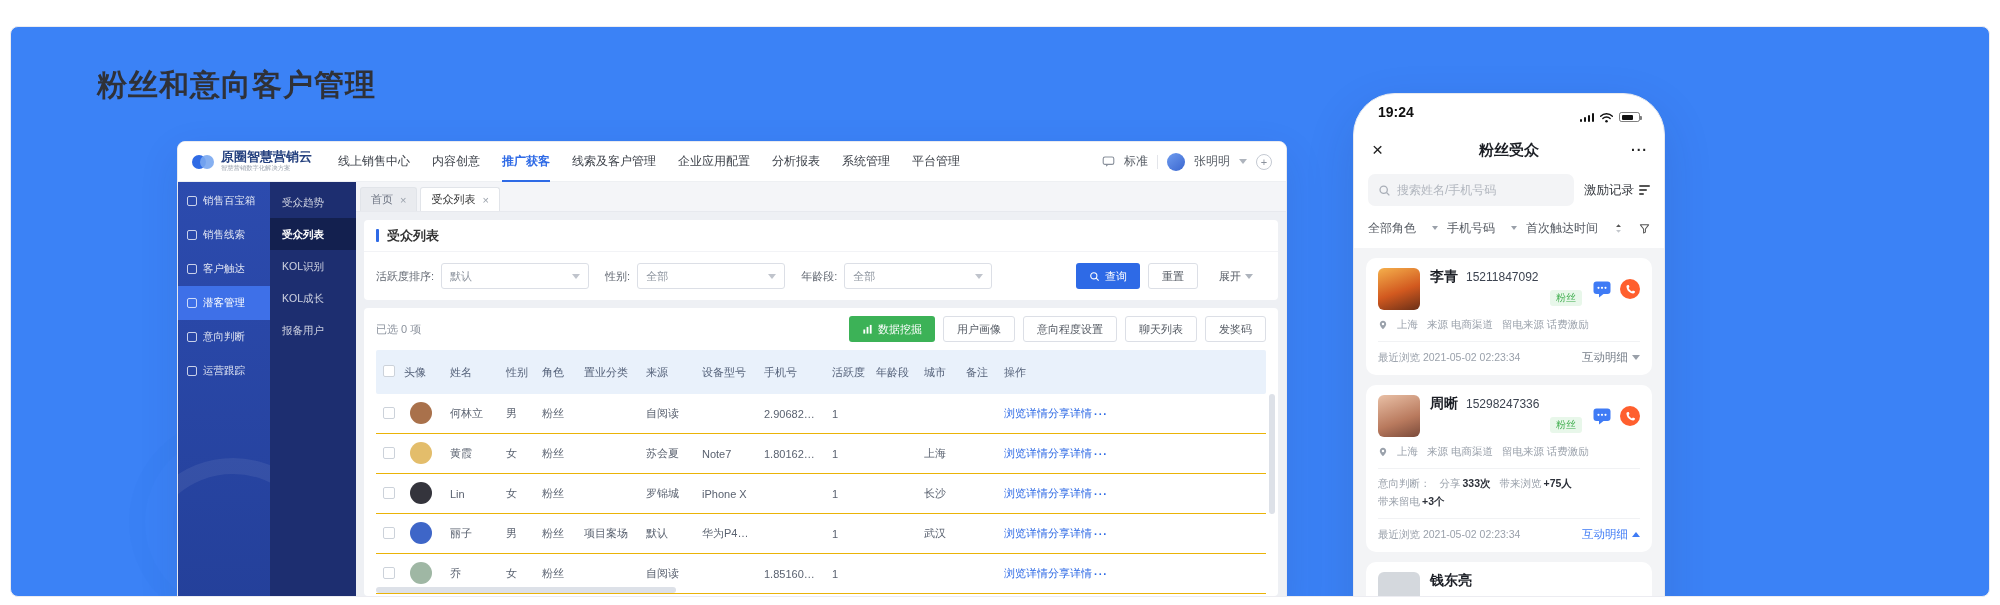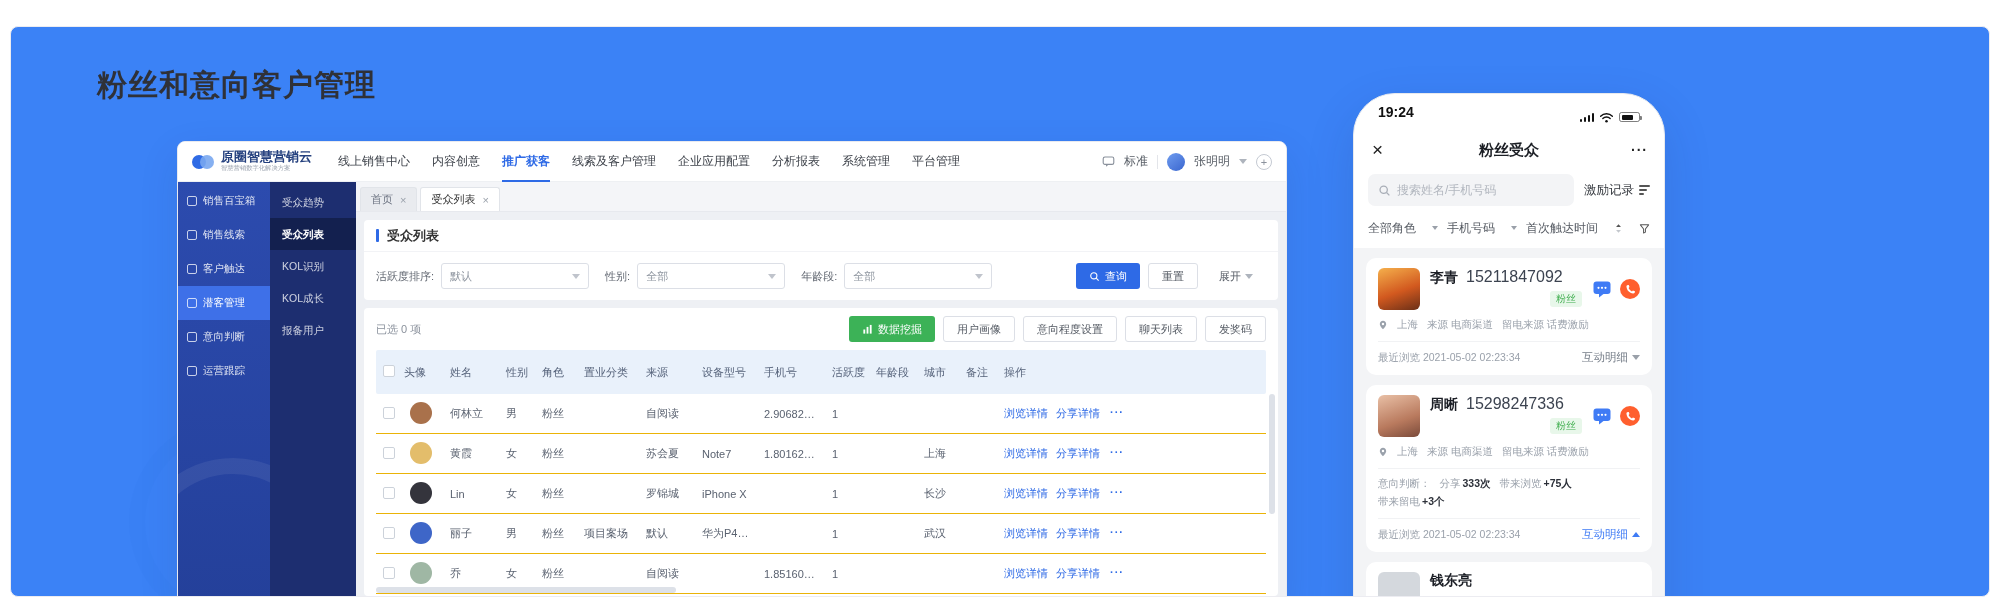--- a/index.html
+++ b/index.html
@@ -77,21 +77,21 @@
   .selected-info { font-size:11px; color:#8a919c; }
   .toolbar-btns { display:flex; align-items:center; gap:8px; }
 
   .tablewrap { flex:1; overflow:hidden; padding:0 12px; min-height:0; }
   .thead, .trow { display:grid; grid-template-columns:26px 46px 56px 36px 42px 62px 56px 62px 68px 44px 48px 42px 38px 1fr; align-items:center; }
   .thead { height:44px; background:#e9f1fb; font-size:11px; color:#55627a; border-radius:2px; }
   .thead span, .trow span { padding:0 2px; overflow:hidden; white-space:nowrap; text-overflow:ellipsis; }
   .trow { height:40px; font-size:11px; color:#5a6270; border-bottom:1px solid #eab308; }
   .cb { width:12px; height:12px; border:1px solid #ccd2da; border-radius:2px; display:inline-block; background:#fff; cursor:pointer; margin-left:5px; }
   .row-avatar { width:22px; height:22px; border-radius:50%; display:inline-block; margin-left:6px; }
-  .cell-actions { display:flex; align-items:flex-start; gap:8px; }
+  .cell-actions { display:flex; align-items:center; }
   .tlink { color:#2e6ae6; cursor:pointer; text-decoration:none; font-size:11px; white-space:nowrap; }
   .more-dots { color:#2e6ae6; cursor:pointer; letter-spacing:1px; font-weight:700; }
 
   .vscroll { position:absolute; right:3px; top:86px; width:6px; height:120px; background:#dde1e8; border-radius:3px; }
   .hscroll { position:absolute; left:12px; bottom:3px; width:300px; height:6px; background:#dde1e8; border-radius:3px; }
 
   
   .phone { position:absolute; left:1342px; top:66px; width:312px; height:560px; background:#fff; border:1px solid #e7e9ee; border-radius:42px 42px 0 0; box-shadow:0 18px 50px rgba(30,40,80,.13); overflow:hidden; z-index:2; display:flex; flex-direction:column; }
 
   .statusbar { height:36px; flex:0 0 36px; display:flex; justify-content:space-between; padding:10px 24px 0; }
@@ -121,21 +121,21 @@
   .pf-item { display:flex; align-items:center; gap:16px; cursor:pointer; }
   .pf-item .caret { border-top-color:#9aa0a9; border-left-width:3.5px; border-right-width:3.5px; border-top-width:4.5px; }
 
   .p-list { flex:1; background:#f3f4f6; padding:10px 12px; display:flex; flex-direction:column; gap:10px; overflow:hidden; }
   .card { background:#fff; border-radius:10px; padding:10px 12px; flex:0 0 auto; }
   .card-top { display:flex; gap:10px;text-align:right; }
   .c-avatar { width:42px; height:42px; border-radius:6px; flex:0 0 42px; }
   .c-main { flex:1; min-width:0; }
   .c-nameline { display:flex; align-items:baseline; gap:8px; }
   .c-name { font-size:14px; font-weight:700; color:#1c1f26; }
-  .c-phone { font-size:16px; color:#3c4350; }
+  .c-phone { font-size:12px; color:#3c4350; }
   .c-tag { display:inline-block; margin-top:4px; font-size:10px; color:#3fae4e; background:#e8f7ea; padding:1px 6px; border-radius:3px; }
   .c-icons { display:flex; align-items:center; gap:8px; flex:0 0 auto; }
   .ic-chat { width:20px; height:20px; cursor:pointer; }
   .ic-call { width:20px; height:20px; border-radius:50%; background:#ff5f2e; display:flex; align-items:center; justify-content:center; cursor:pointer; }
   .c-meta { margin-top:8px; display:flex; align-items:center; gap:9px; font-size:10.5px; color:#9aa1ab; white-space:nowrap; overflow:hidden; }
   .c-meta svg { flex:0 0 10px; color:#9aa1ab; }
   .c-divider { height:1px; background:#f1f2f4; margin-top:9px; }
   .c-footer { display:flex; align-items:center; justify-content:space-between; padding-top:8px; font-size:10.5px; color:#9aa1ab; }
   .c-toggle { display:flex; align-items:center; gap:4px; font-size:11.5px; color:#757d88; cursor:pointer; }
   .c-toggle .caret { border-top-color:#9aa0a9; }

